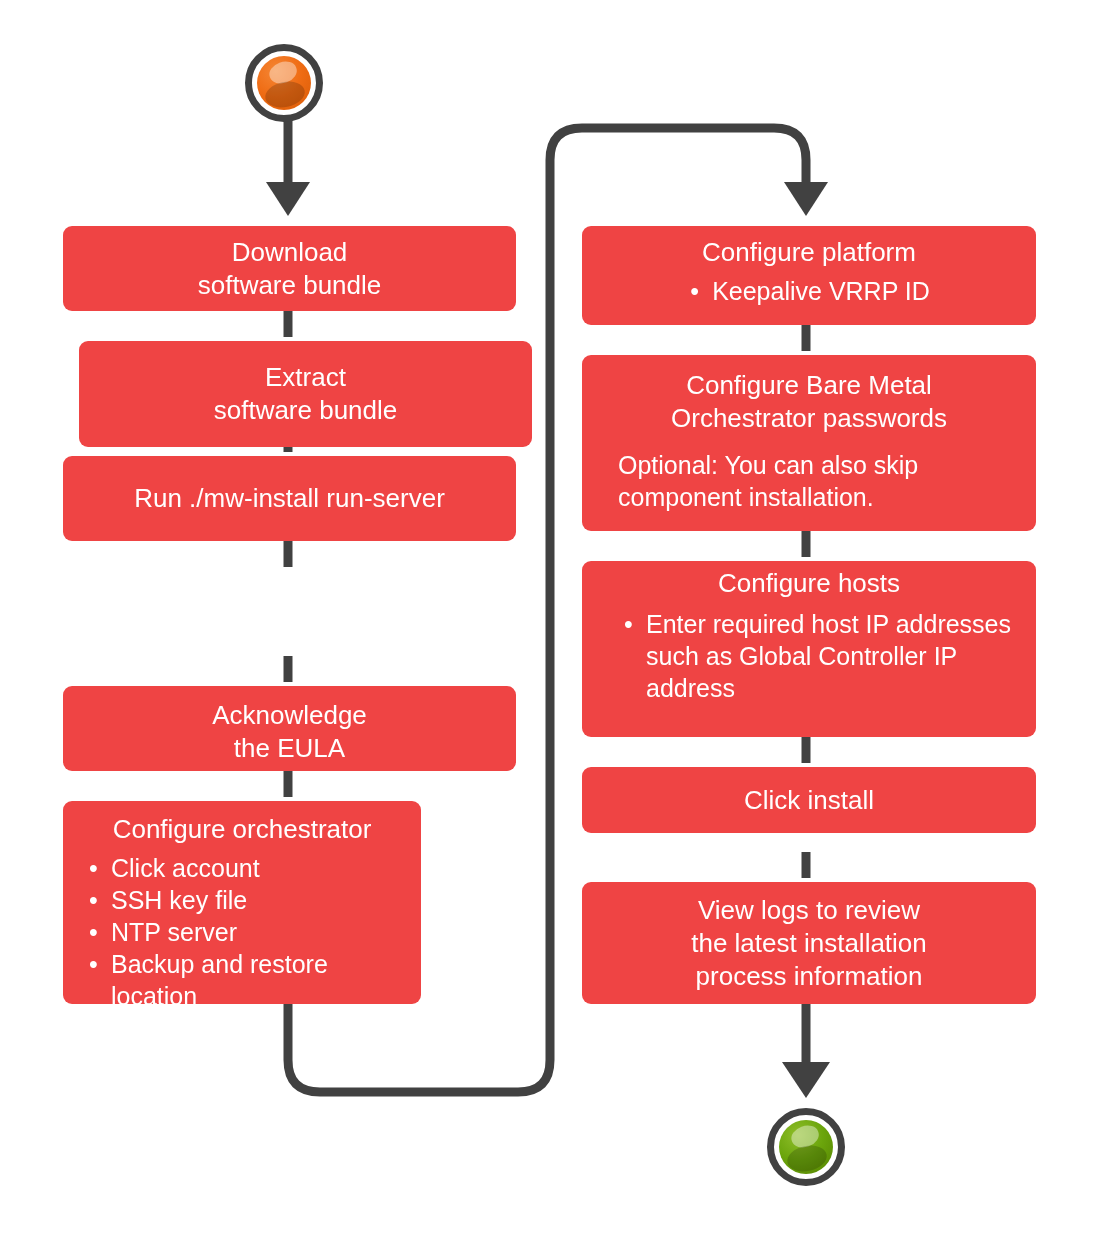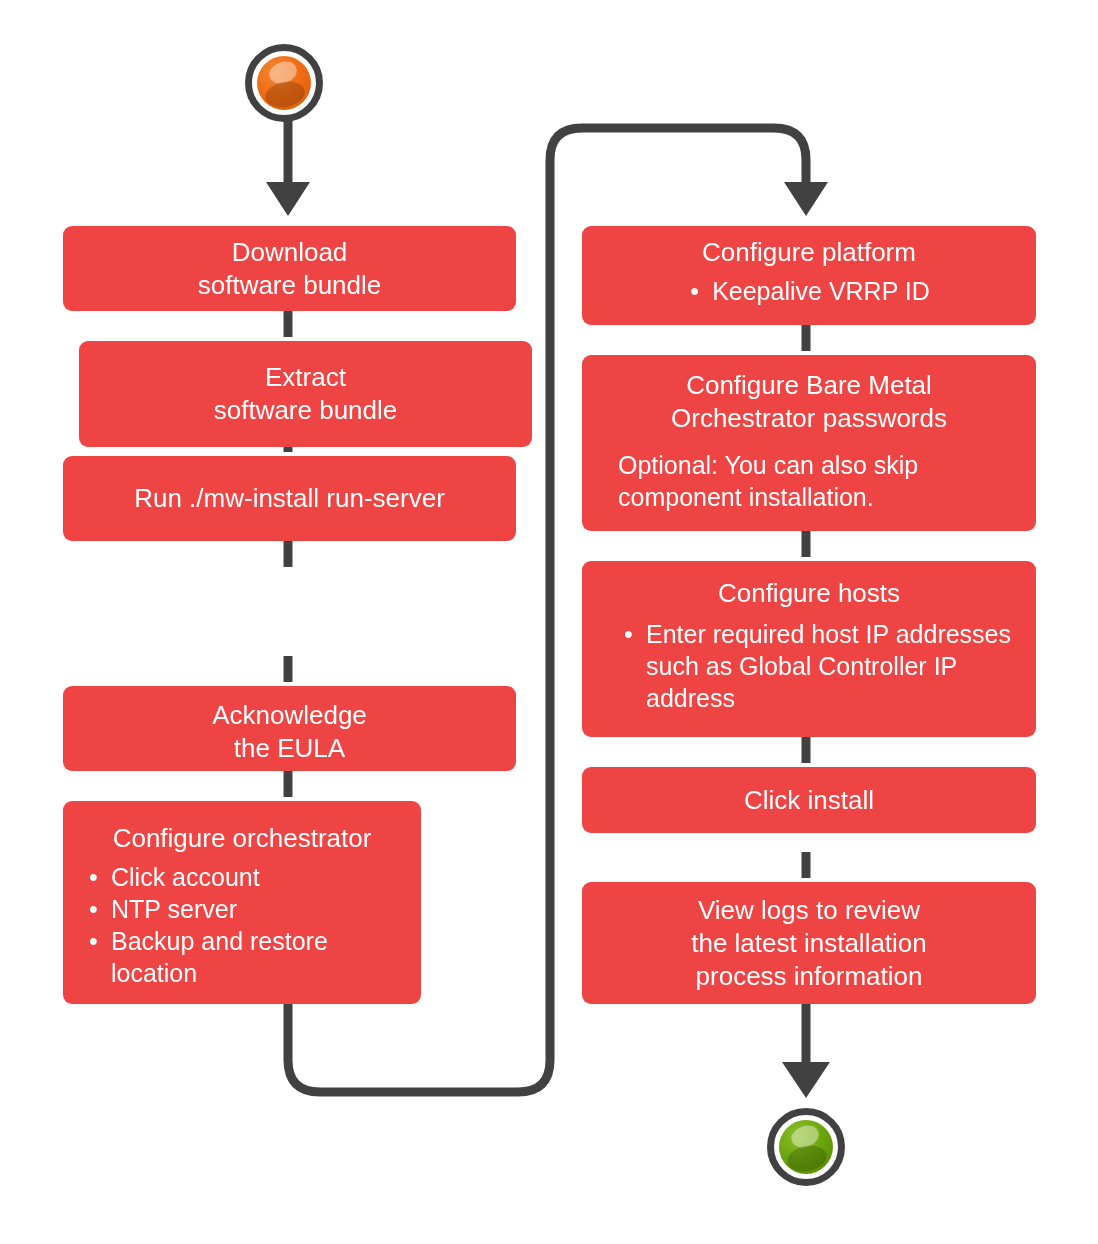--- a/index.html
+++ b/index.html
@@ -203,44 +203,45 @@
   <div class="node-box" style="left:63px; top:456px; width:453px; height:85px;">
     <div class="node-title">Run ./mw-install run-server</div>
   </div>
 
 
   <div class="node-box" style="left:63px; top:686px; width:453px; height:85px;justify-content:flex-end;">
     <div class="node-title">Acknowledge
 the EULA</div>
   </div>
 
-  <div class="node-box" style="left:63px; top:801px; width:358px; height:203px; justify-content:center; padding-top:12px;">
+  <div class="node-box" style="left:63px; top:801px; width:358px; height:203px; justify-content:space-between; padding-top:12px;">
     <div class="node-title">Configure orchestrator</div>
     <ul class="node-bullets">
       <li>Click account</li>
+      <li>SSH key file</li>
       <li>NTP server</li>
       <li>Backup and restore location</li>
     </ul>
   </div>
 
   <div class="node-box" style="left:582px; top:226px; width:454px; height:99px; justify-content:flex-start; padding-top:10px;">
     <div class="node-title">Configure platform</div>
     <ul class="node-bullets centered">
       <li>Keepalive VRRP ID</li>
     </ul>
   </div>
 
   <div class="node-box" style="left:582px; top:355px; width:454px; height:176px; justify-content:flex-start; padding-top:14px;">
     <div class="node-title">Configure Bare Metal
 Orchestrator passwords</div>
     <div class="node-note">Optional: You can also skip
 component installation.</div>
   </div>
 
-  <div class="node-box" style="left:582px; top:561px; width:454px; height:176px; justify-content:flex-start; padding-top:16px;">
+  <div class="node-box" style="left:582px; top:561px; width:454px; height:176px; justify-content:flex-start; padding-top:6px;">
     <div class="node-title">Configure hosts</div>
     <ul class="node-bullets" style="padding-left:26px; margin-top:8px;">
       <li>Enter required host IP addresses such as Global Controller IP address</li>
     </ul>
   </div>
 
   <div class="node-box" style="left:582px; top:767px; width:454px; height:66px;">
     <div class="node-title">Click install</div>
   </div>
 

